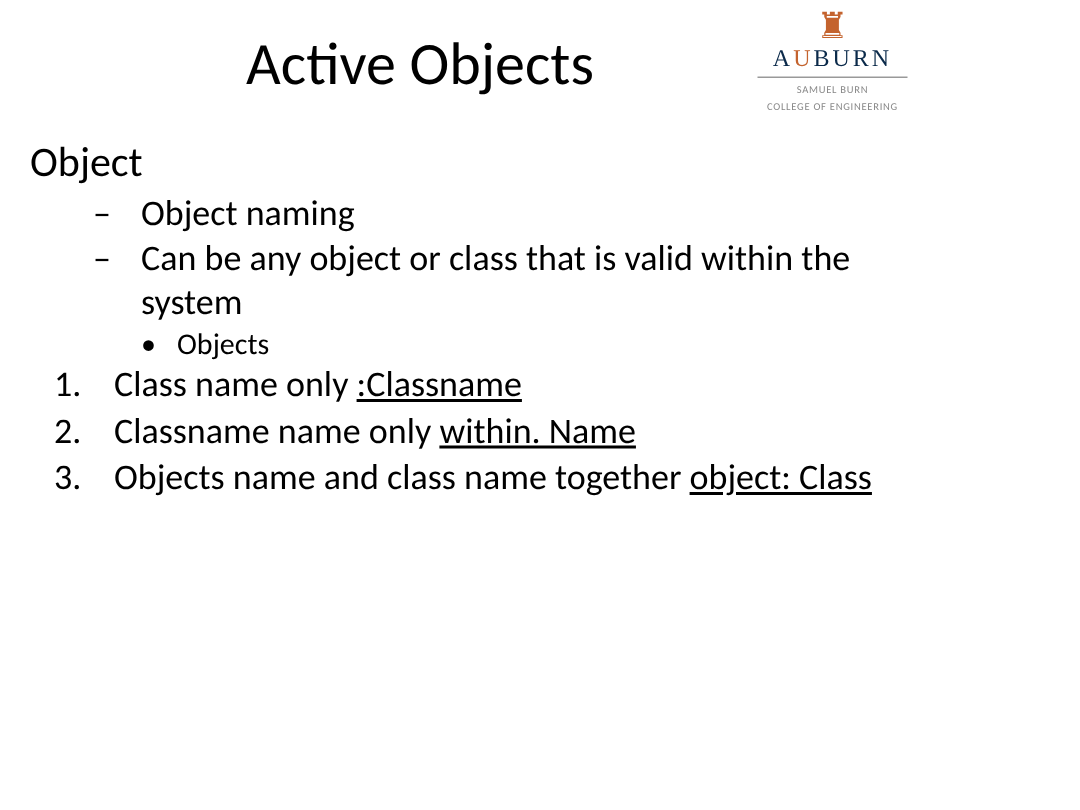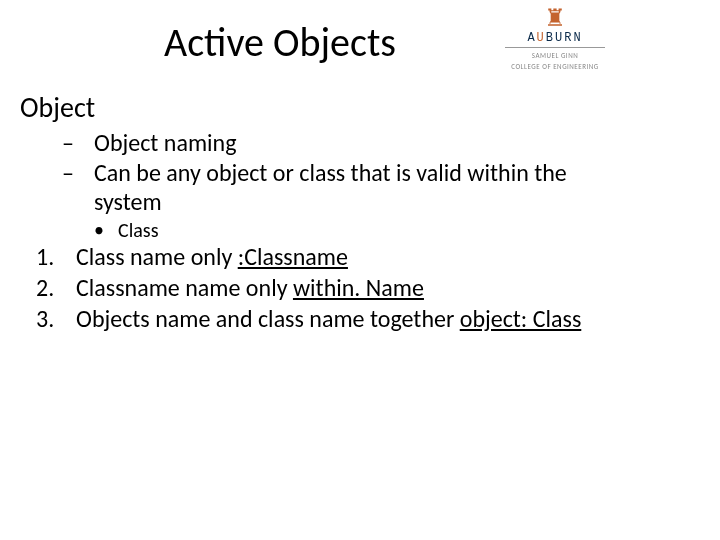--- a/index.html
+++ b/index.html
@@ -33,22 +33,22 @@
     right: 18px;
     width: 110px;
     text-align: center;
     line-height: 1;
   }
   .logo-top {
     font-size: 24px;
     color: #c4632e;
   }
   .logo-word {
-    font-family: Liberation Mono, monospace;
-    font-size: 12px;
+    font-family: Liberation Serif, serif;
+    font-size: 16px;
     letter-spacing: 2px;
     color: #0b2a4a;
     margin-top: 2px;
   }
   .logo-word b { color: #c4632e; font-weight: normal; }
   .logo-sub {
     font-size: 7px;
     letter-spacing: 0.5px;
     color: #888;
     margin-top: 4px;
@@ -128,33 +128,33 @@
 <body>
 
 <div class="slide">
 
   <div class="title">Active Objects</div>
 
   <div class="logo">
     <div class="logo-top">♜</div>
     <div class="logo-word">A<b>U</b>BURN</div>
     <div class="logo-rule"></div>
-    <div class="logo-sub">SAMUEL GINN</div>
+    <div class="logo-sub">SAMUEL BURN</div>
     <div class="logo-sub">COLLEGE OF ENGINEERING</div>
   </div>
 
   <div class="body">
     <div class="h2">Object</div>
 
     <div class="dash-list">
       <div class="dash-item">Object naming</div>
       <div class="dash-item">Can be any object or class that is valid within the system</div>
 
       <div class="dot-list">
-        <div class="dot-item">Class</div>
+        <div class="dot-item">Objects</div>
       </div>
     </div>
 
 
     <div class="num-list">
       <div class="num-item">
         <span class="num">1.</span>
         <span>Class name only   </span><span class="u">:Classname</span>
       </div>
       <div class="num-item">

